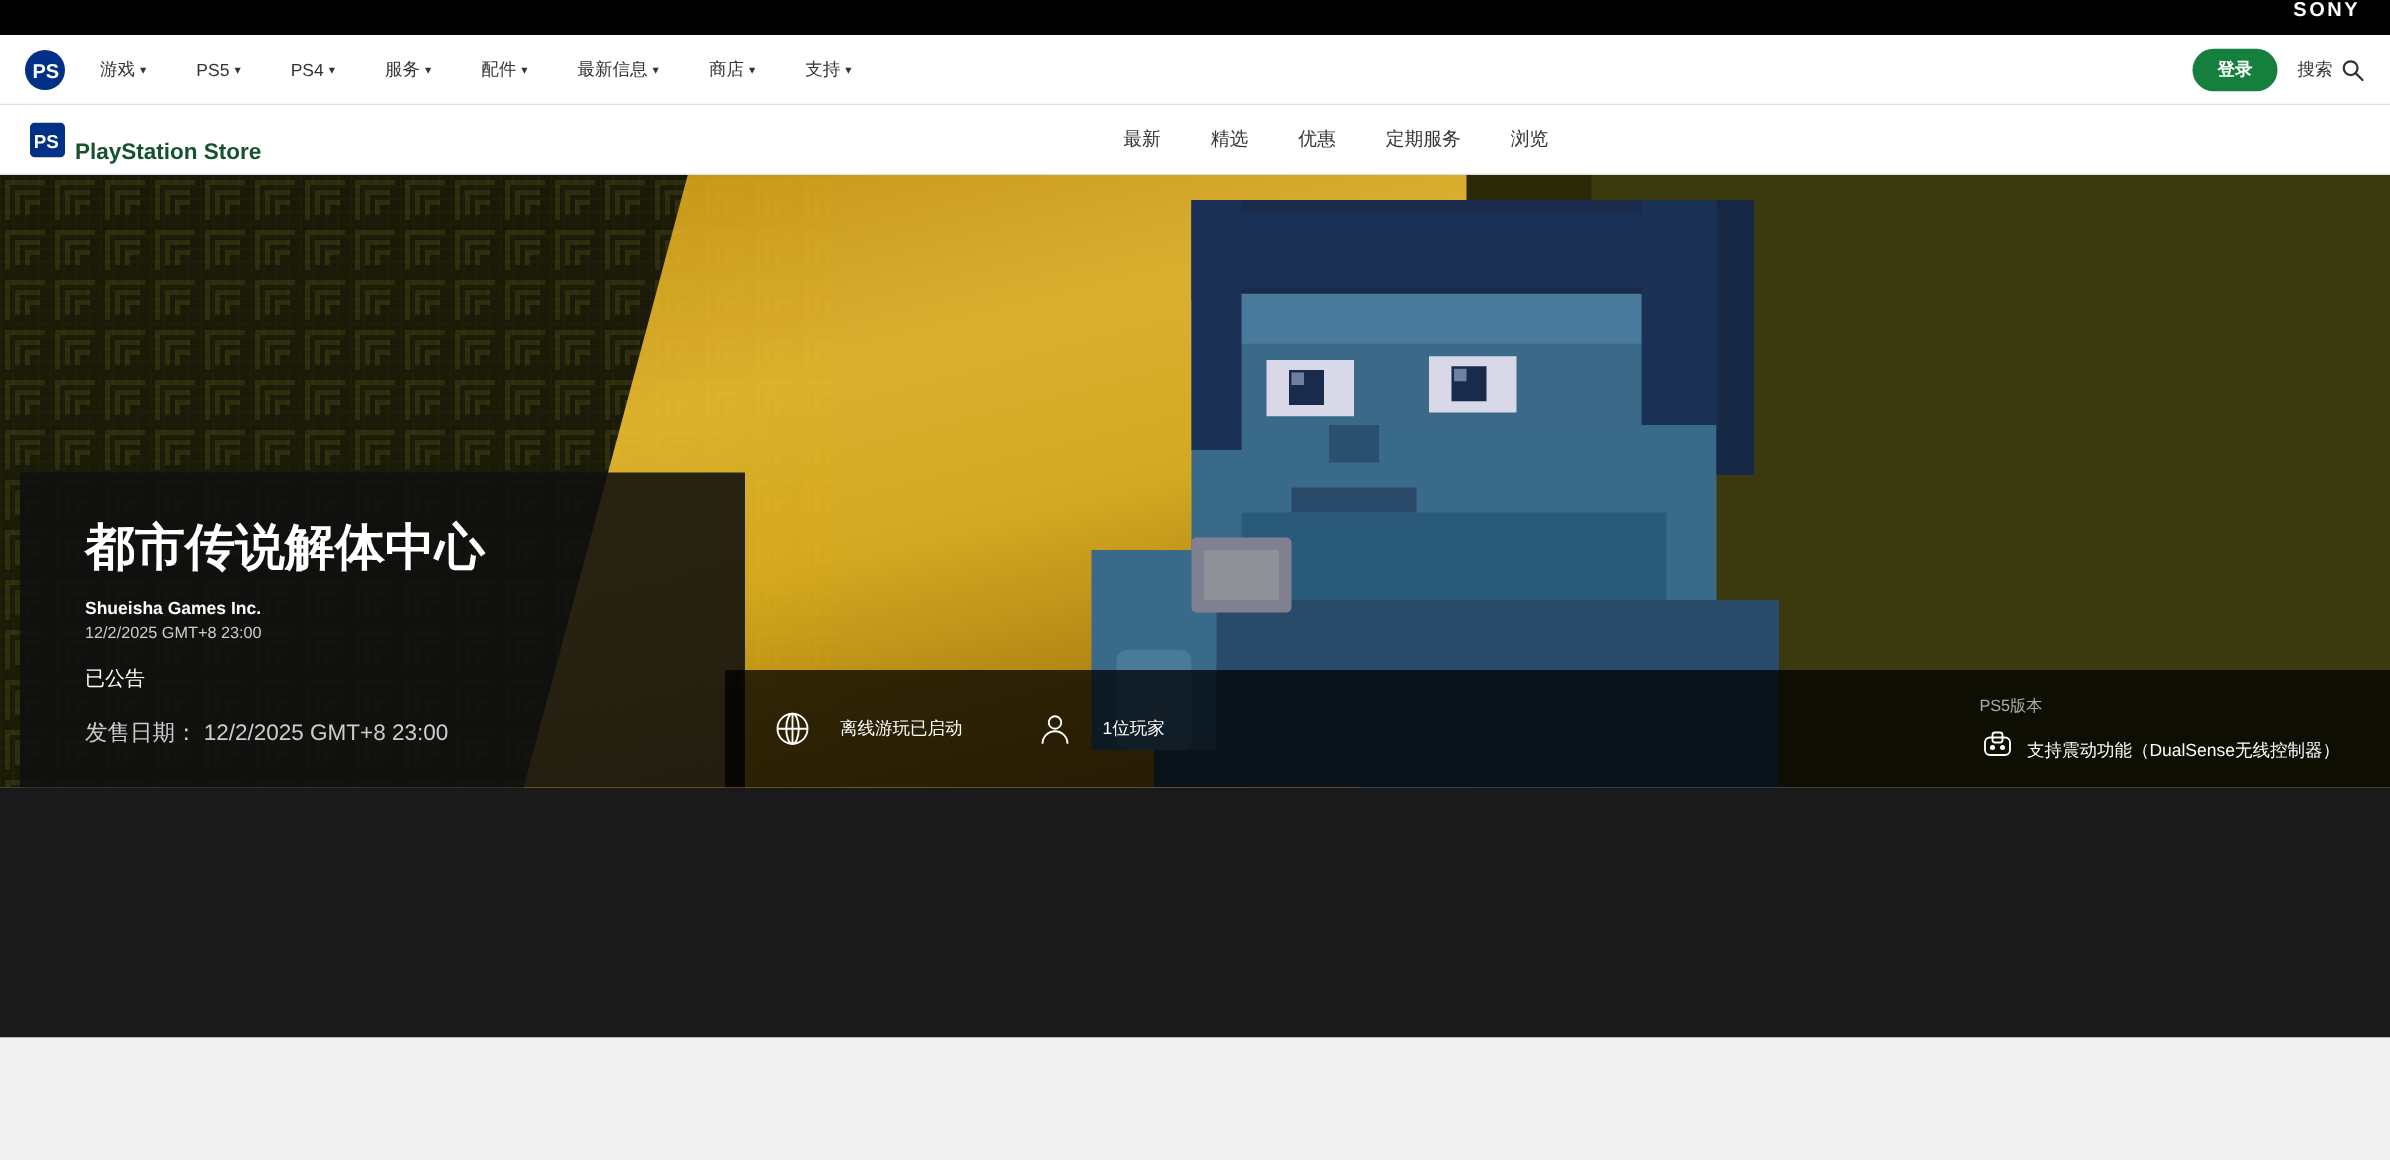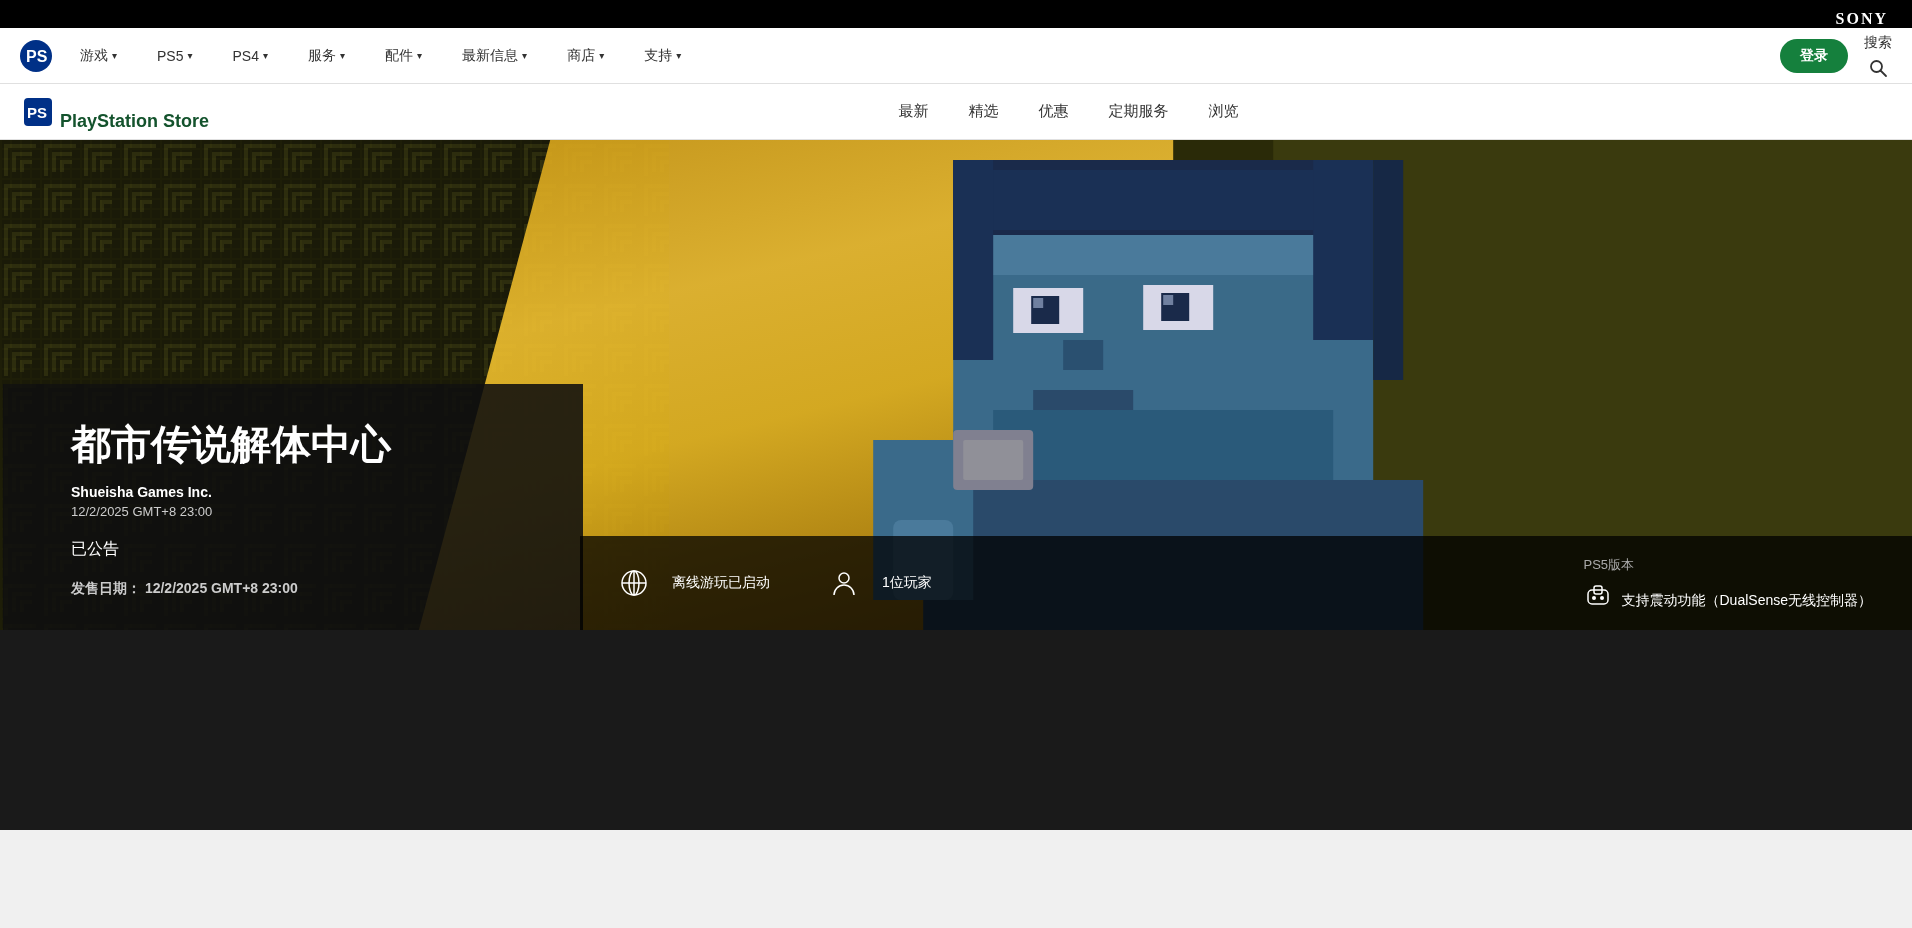--- a/index.html
+++ b/index.html
@@ -3,24 +3,23 @@
   <meta charset="utf-8">
   <style>
     * { margin: 0; padding: 0; box-sizing: border-box; }
     body { font-family: 'SST', Arial, sans-serif; background: #f0f0f0; width: 1912px; overflow-x: hidden; }
 
     
     .sony-bar {
       background: #000;
       height: 28px;
       display: flex;
-      align-items: flex-end;
+      align-items: flex-start;
       justify-content: flex-end;
       padding-right: 24px;
-      font-family: Liberation Serif, serif;
     }
     .sony-logo {
       color: #fff;
       font-size: 16px;
       font-weight: bold;
       letter-spacing: 2px;
     }
 
     
     .main-nav {
@@ -72,21 +71,20 @@
       cursor: pointer;
       font-weight: bold;
     }
     .search-area {
       display: flex;
       align-items: center;
       gap: 6px;
       color: #333;
       font-size: 14px;
       cursor: pointer;
-      flex-direction: column;
     }
     .search-icon-svg {
       width: 20px;
       height: 20px;
     }
 
     
     .store-nav {
       background: #fff;
       height: 56px;
@@ -165,24 +163,24 @@
       background-image: 
         repeating-linear-gradient(0deg, #2a2a0a 0px, #2a2a0a 2px, transparent 2px, transparent 10px),
         repeating-linear-gradient(90deg, #2a2a0a 0px, #2a2a0a 2px, transparent 2px, transparent 10px);
       opacity: 0.8;
     }
 
     
     .hero-info-panel {
       position: absolute;
       bottom: 0;
-      left: 3px;
+      left: 16px;
       width: 580px;
       background: rgba(15, 15, 15, 0.88);
-      padding: 36px 44px 32px 68px;
+      padding: 36px 44px 32px 52px;
       color: #fff;
     }
 
     .game-title {
       font-size: 40px;
       font-weight: bold;
       color: #fff;
       margin-bottom: 16px;
       line-height: 1.2;
     }
@@ -212,23 +210,22 @@
       border-radius: 30px;
       font-size: 15px;
       cursor: pointer;
       display: flex;
       align-items: center;
       justify-content: center;
       gap: 8px;
       margin-bottom: 20px;
     }
     .release-date-bottom {
-      font-size: 14px;
+      font-size: 18px;
       color: #ccc;
-      font-weight: bold;
     }
 
     
     .hero-footer-info {
       position: absolute;
       bottom: 0;
       left: 580px;
       right: 0;
       background: rgba(0,0,0,0.75);
       padding: 20px 40px;

